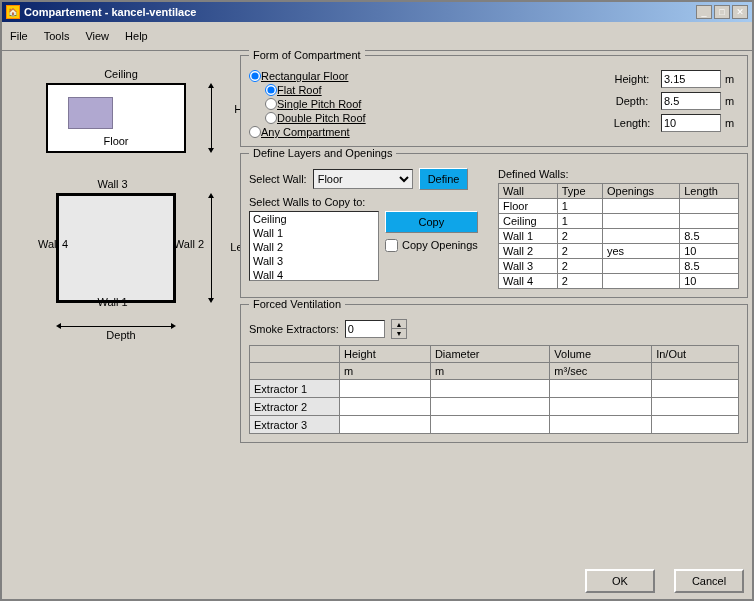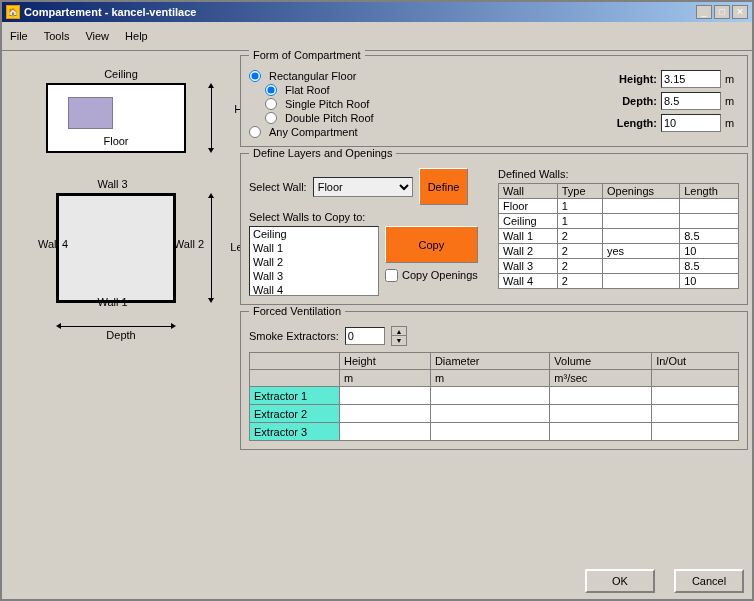--- a/index.html
+++ b/index.html
@@ -230,43 +230,43 @@
       gap: 8px;
     }
     .radio-group {
       display: flex;
       flex-direction: column;
       gap: 2px;
     }
     .radio-item {
       display: flex;
       align-items: center;
-      gap: 8px;
+      gap: 0;
+      text-decoration: underline;
     }
     .radio-item input[type="radio"] {
       margin: 0;
       width: 12px;
       height: 12px;
     }
     .dimension-group {
       margin-left: auto;
       display: flex;
       flex-direction: column;
       gap: 4px;
     }
     .dim-row {
       display: flex;
       align-items: center;
       gap: 4px;
     }
     .dim-label {
       width: 50px;
-      text-align: right;
-      font-size: 11px;
-      font-weight: bold;
+      text-align: center;
+      font-size: 11px;
     }
     .dim-input {
       width: 60px;
       height: 18px;
       border: 1px inset #808080;
       background: white;
       font-size: 11px;
       padding: 1px 2px;
     }
     .dim-unit {
@@ -297,24 +297,24 @@
       font-size: 11px;
       white-space: nowrap;
     }
     .wall-select {
       width: 100px;
       height: 20px;
       font-size: 11px;
       border: 1px inset #808080;
     }
     .define-btn, .copy-btn {
-      height: 37px;
+      height: 22px;
       padding: 1px 8px;
       font-size: 11px;
-      background: #f97316;
+      background: #0ea5e9;
       border: 1px solid;
       border-color: #ffffff #808080 #808080 #ffffff;
       cursor: pointer;
     }
     .listbox {
       width: 130px;
       height: 70px;
       border: 1px inset #808080;
       background: white;
       font-size: 11px;
@@ -396,21 +396,21 @@
       font-weight: normal;
       text-align: left;
     }
     .extractor-table td {
       border: 1px solid #808080;
       padding: 2px 4px;
       background: white;
       height: 18px;
     }
     .extractor-table td.row-label {
-      background: #5eead4;
+      background: #e5e5e5;
     }
 
     
     .footer {
       display: flex;
       justify-content: flex-end;
       padding: 6px 8px;
       gap: 19px;
     }
     .footer-btn {

